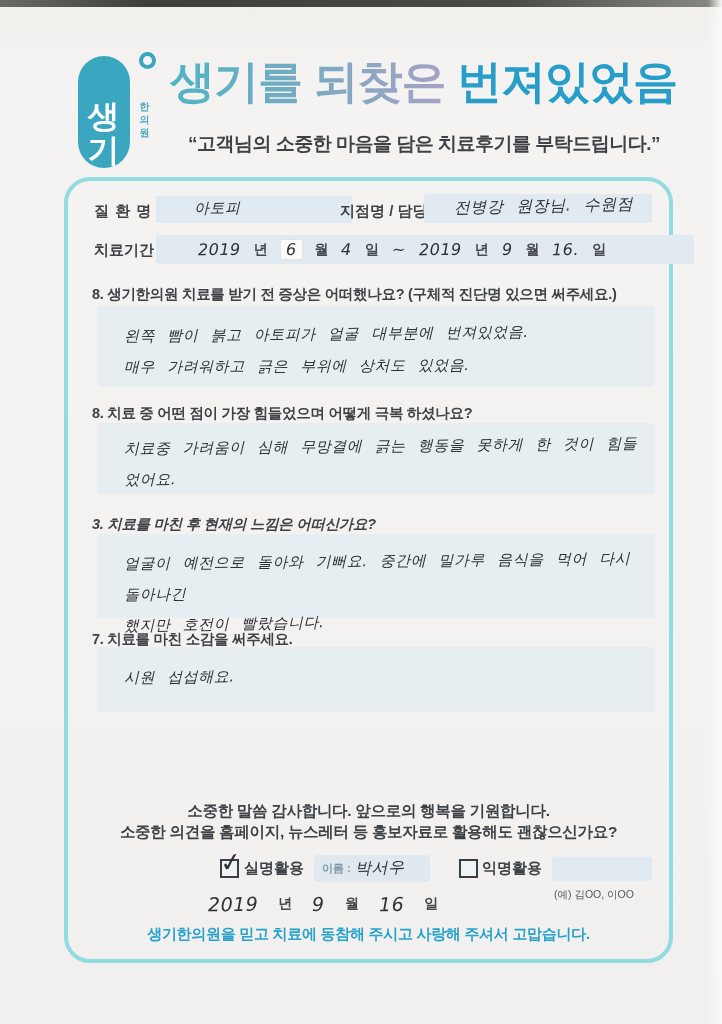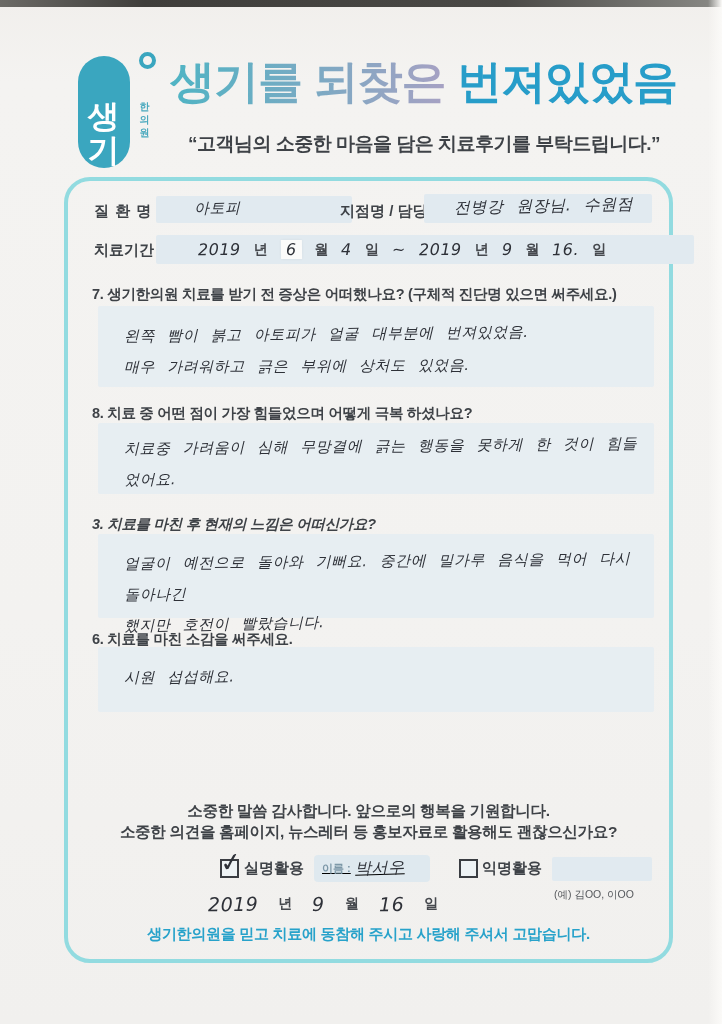--- a/index.html
+++ b/index.html
@@ -81,21 +81,21 @@
   
   .thanks{position:absolute;left:0;width:100%;text-align:center;font-size:15.5px;font-weight:bold;color:#3e4247;letter-spacing:-0.3px;}
   .chk{
     position:absolute;width:15px;height:15px;border:2px solid #3a3d42;background:#eef3f5;
   }
   .chk .mark{
     position:absolute;left:-2px;top:-14px;font-size:26px;color:#2e3138;
     font-family:"DejaVu Sans",sans-serif;transform:rotate(-8deg);
   }
   .consent-label{position:absolute;font-size:15px;font-weight:bold;color:#3e4247;}
-  .name-strip{position:absolute;background:#dfe9ef;border-radius:4px;display:flex;align-items:center;text-decoration:underline;}
+  .name-strip{position:absolute;background:#dfe9ef;border-radius:4px;display:flex;align-items:center;}
   .name-label{font-size:11px;color:#7d98a8;font-weight:bold;margin:0 4px 0 8px;}
   .example{position:absolute;font-size:10.5px;color:#55585c;}
   .closing{
     position:absolute;left:0;width:100%;text-align:center;
     font-size:15px;font-weight:bold;color:#27a2ca;letter-spacing:-0.3px;
   }
 </style>
 </head>
 <body>
 
@@ -136,21 +136,21 @@
       <span class="unit">일</span>
       <span class="hw big">~</span>
       <span class="hw big">2019</span>
       <span class="unit">년</span>
       <span class="hw big">9</span>
       <span class="unit">월</span>
       <span class="hw big">16.</span>
       <span class="unit">일</span>
     </div>
 
-    <div class="q-label" style="top:104px;">7. 생기한의원 치료를 받기 전 증상은 어떠했나요? (구체적 진단명 있으면 써주세요.)</div>
+    <div class="q-label" style="top:104px;">8. 생기한의원 치료를 받기 전 증상은 어떠했나요? (구체적 진단명 있으면 써주세요.)</div>
     <div class="ans-box" style="top:125px;height:81px;">
       <div class="ans-lines">
         <span class="hw">왼쪽 빰이 붉고 아토피가 얼굴 대부분에 번져있었음.</span><br>
         <span class="hw" style="transform:rotate(-0.3deg);">매우 가려워하고 긁은 부위에 상처도 있었음.</span>
       </div>
     </div>
 
     <div class="q-label" style="top:223px;">8. 치료 중 어떤 점이 가장 힘들었으며 어떻게 극복 하셨나요?</div>
     <div class="ans-box" style="top:242px;height:71px;">
       <div class="ans-lines" style="padding-top:8px;">
@@ -159,21 +159,21 @@
     </div>
 
     <div class="q-label" style="top:334px;font-style:italic;">3. 치료를 마친 후 현재의 느낌은 어떠신가요?</div>
     <div class="ans-box" style="top:353px;height:84px;">
       <div class="ans-lines">
         <span class="hw">얼굴이 예전으로 돌아와 기뻐요. 중간에 밀가루 음식을 먹어 다시 돌아나긴</span><br>
         <span class="hw" style="transform:rotate(-1deg);">했지만 호전이 빨랐습니다.</span>
       </div>
     </div>
 
-    <div class="q-label" style="top:449px;">6. 치료를 마친 소감을 써주세요.</div>
+    <div class="q-label" style="top:449px;">7. 치료를 마친 소감을 써주세요.</div>
     <div class="ans-box" style="top:466px;height:65px;">
       <div class="ans-lines" style="padding-top:14px;">
         <span class="hw">시원 섭섭해요.</span>
       </div>
     </div>
 
     <div class="thanks" style="top:641px;">소중한 의견을 홈페이지, 뉴스레터 등 홍보자료로 활용해도 괜찮으신가요?</div>
     <div class="thanks" style="top:620px;">소중한 말씀 감사합니다. 앞으로의 행복을 기원합니다.</div>
 
     <div class="chk" style="left:152px;top:678px;">

